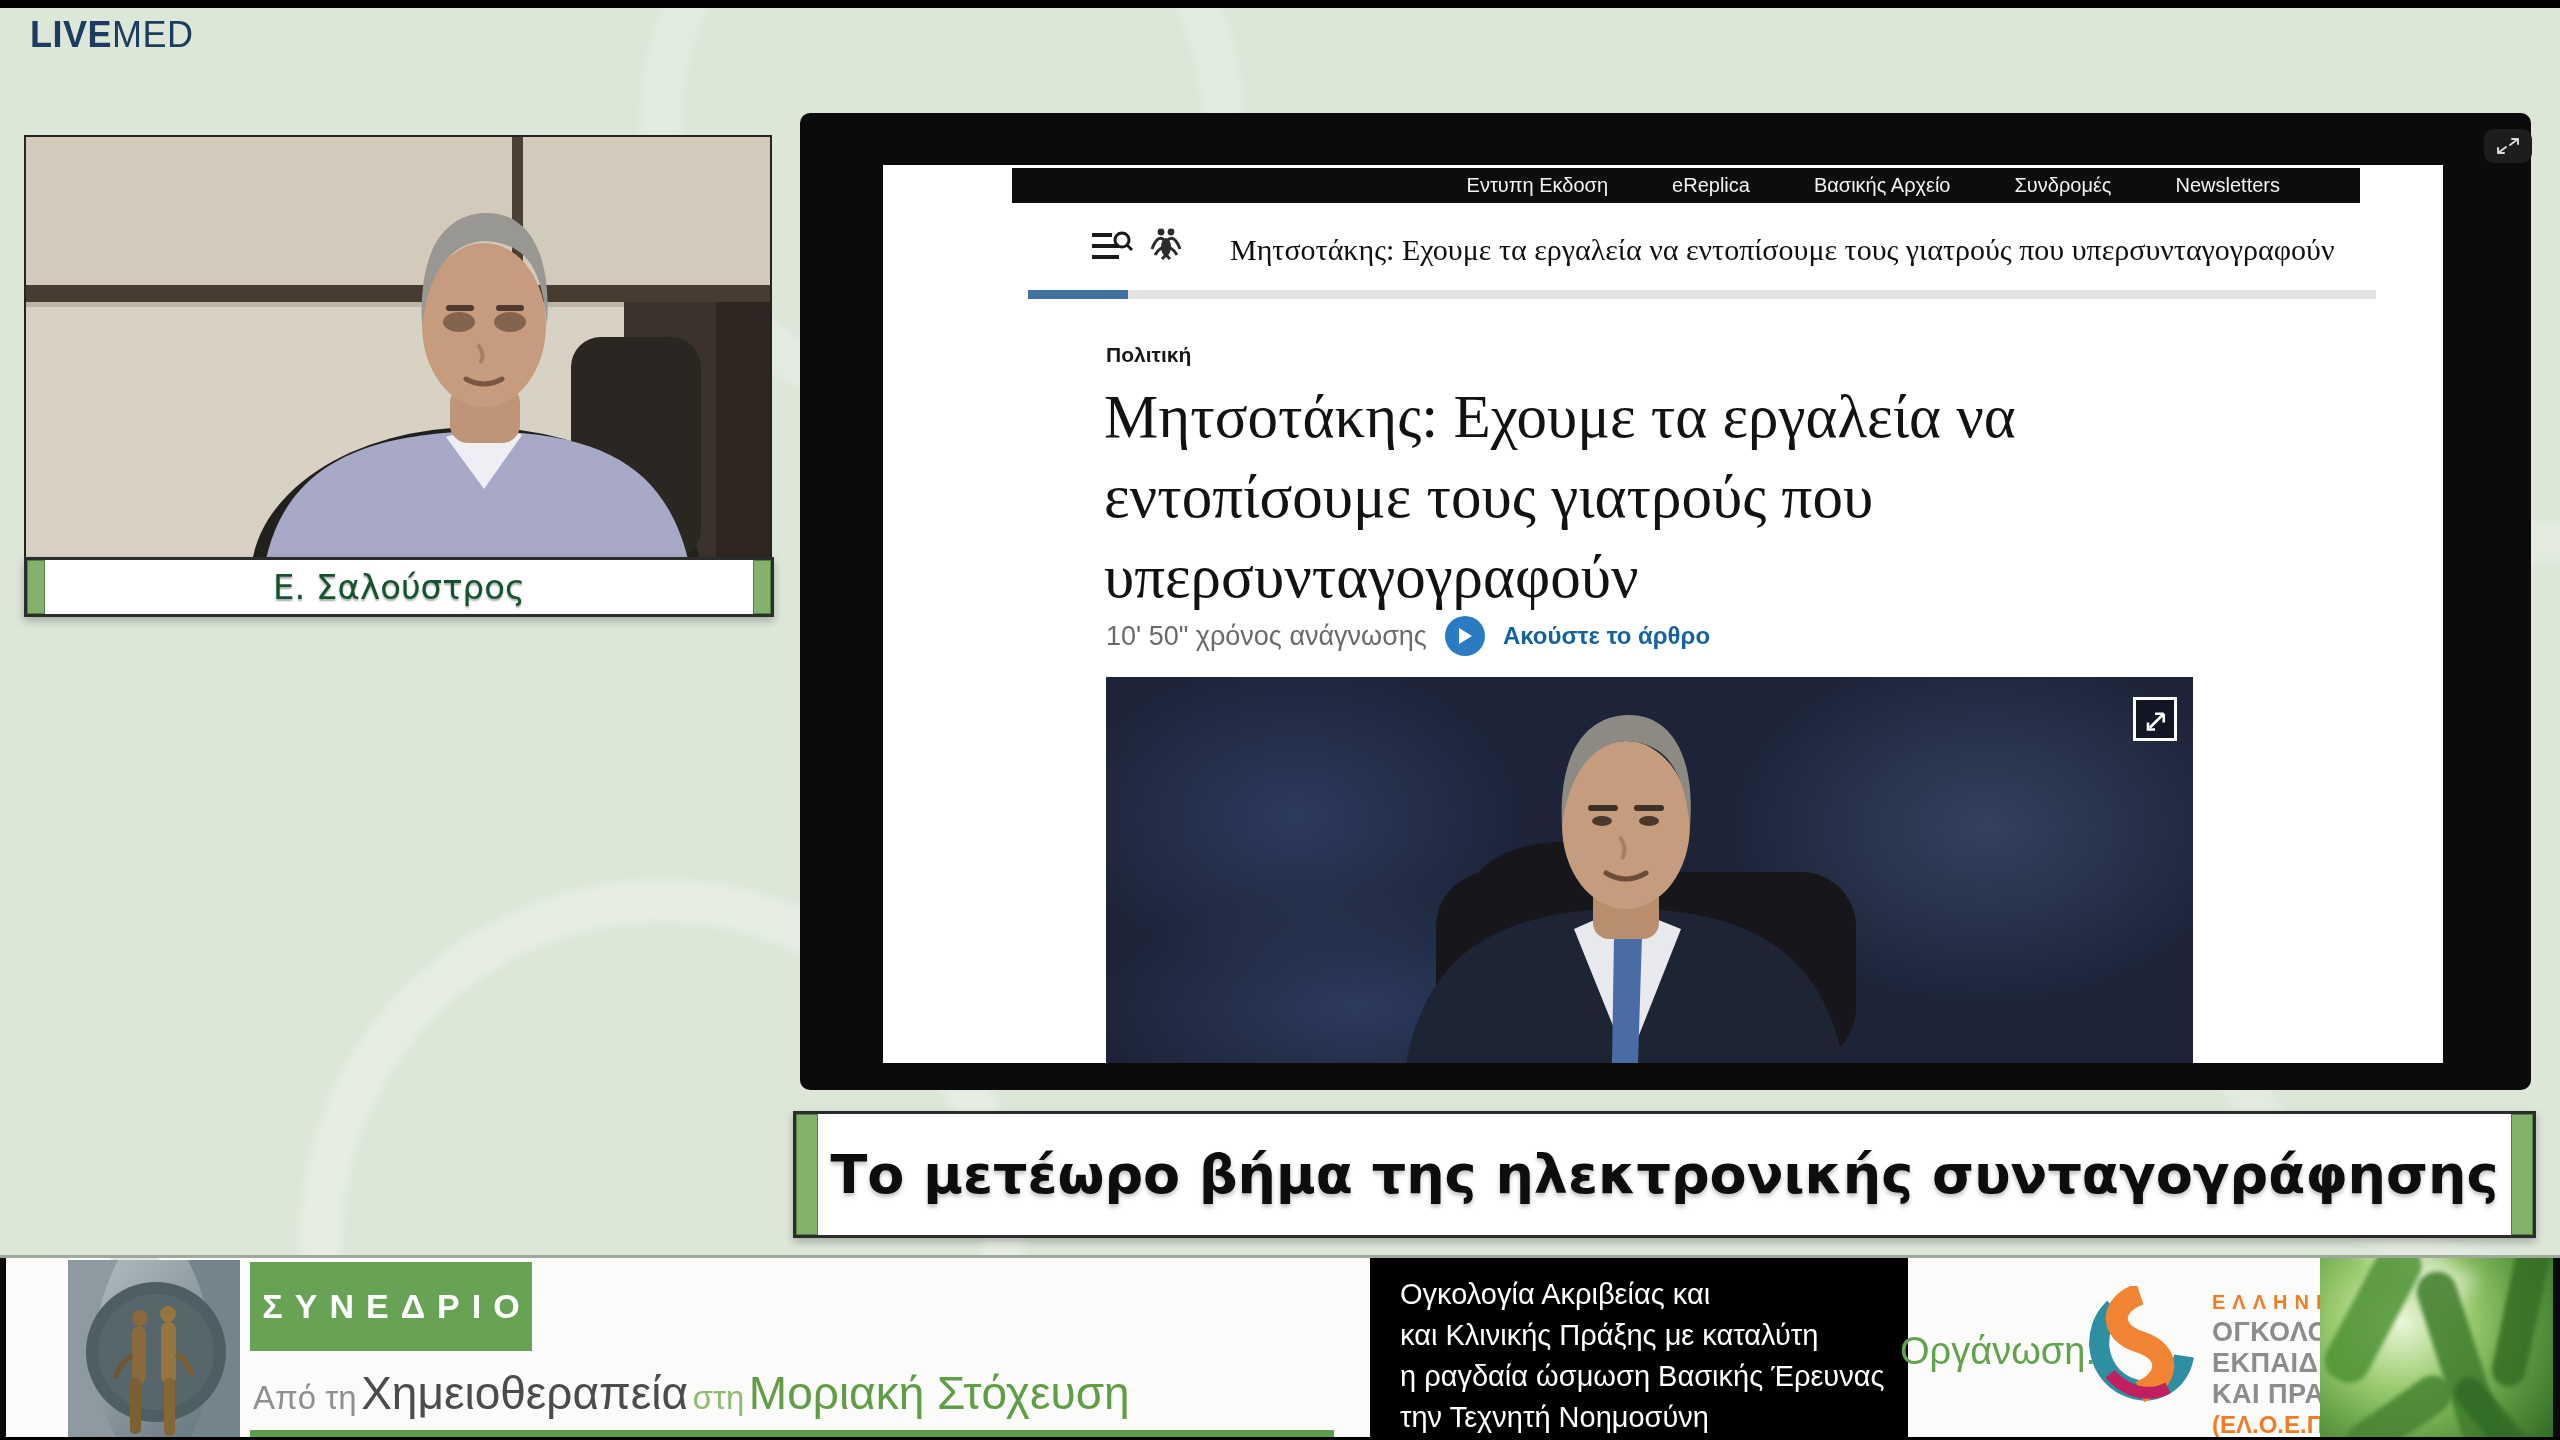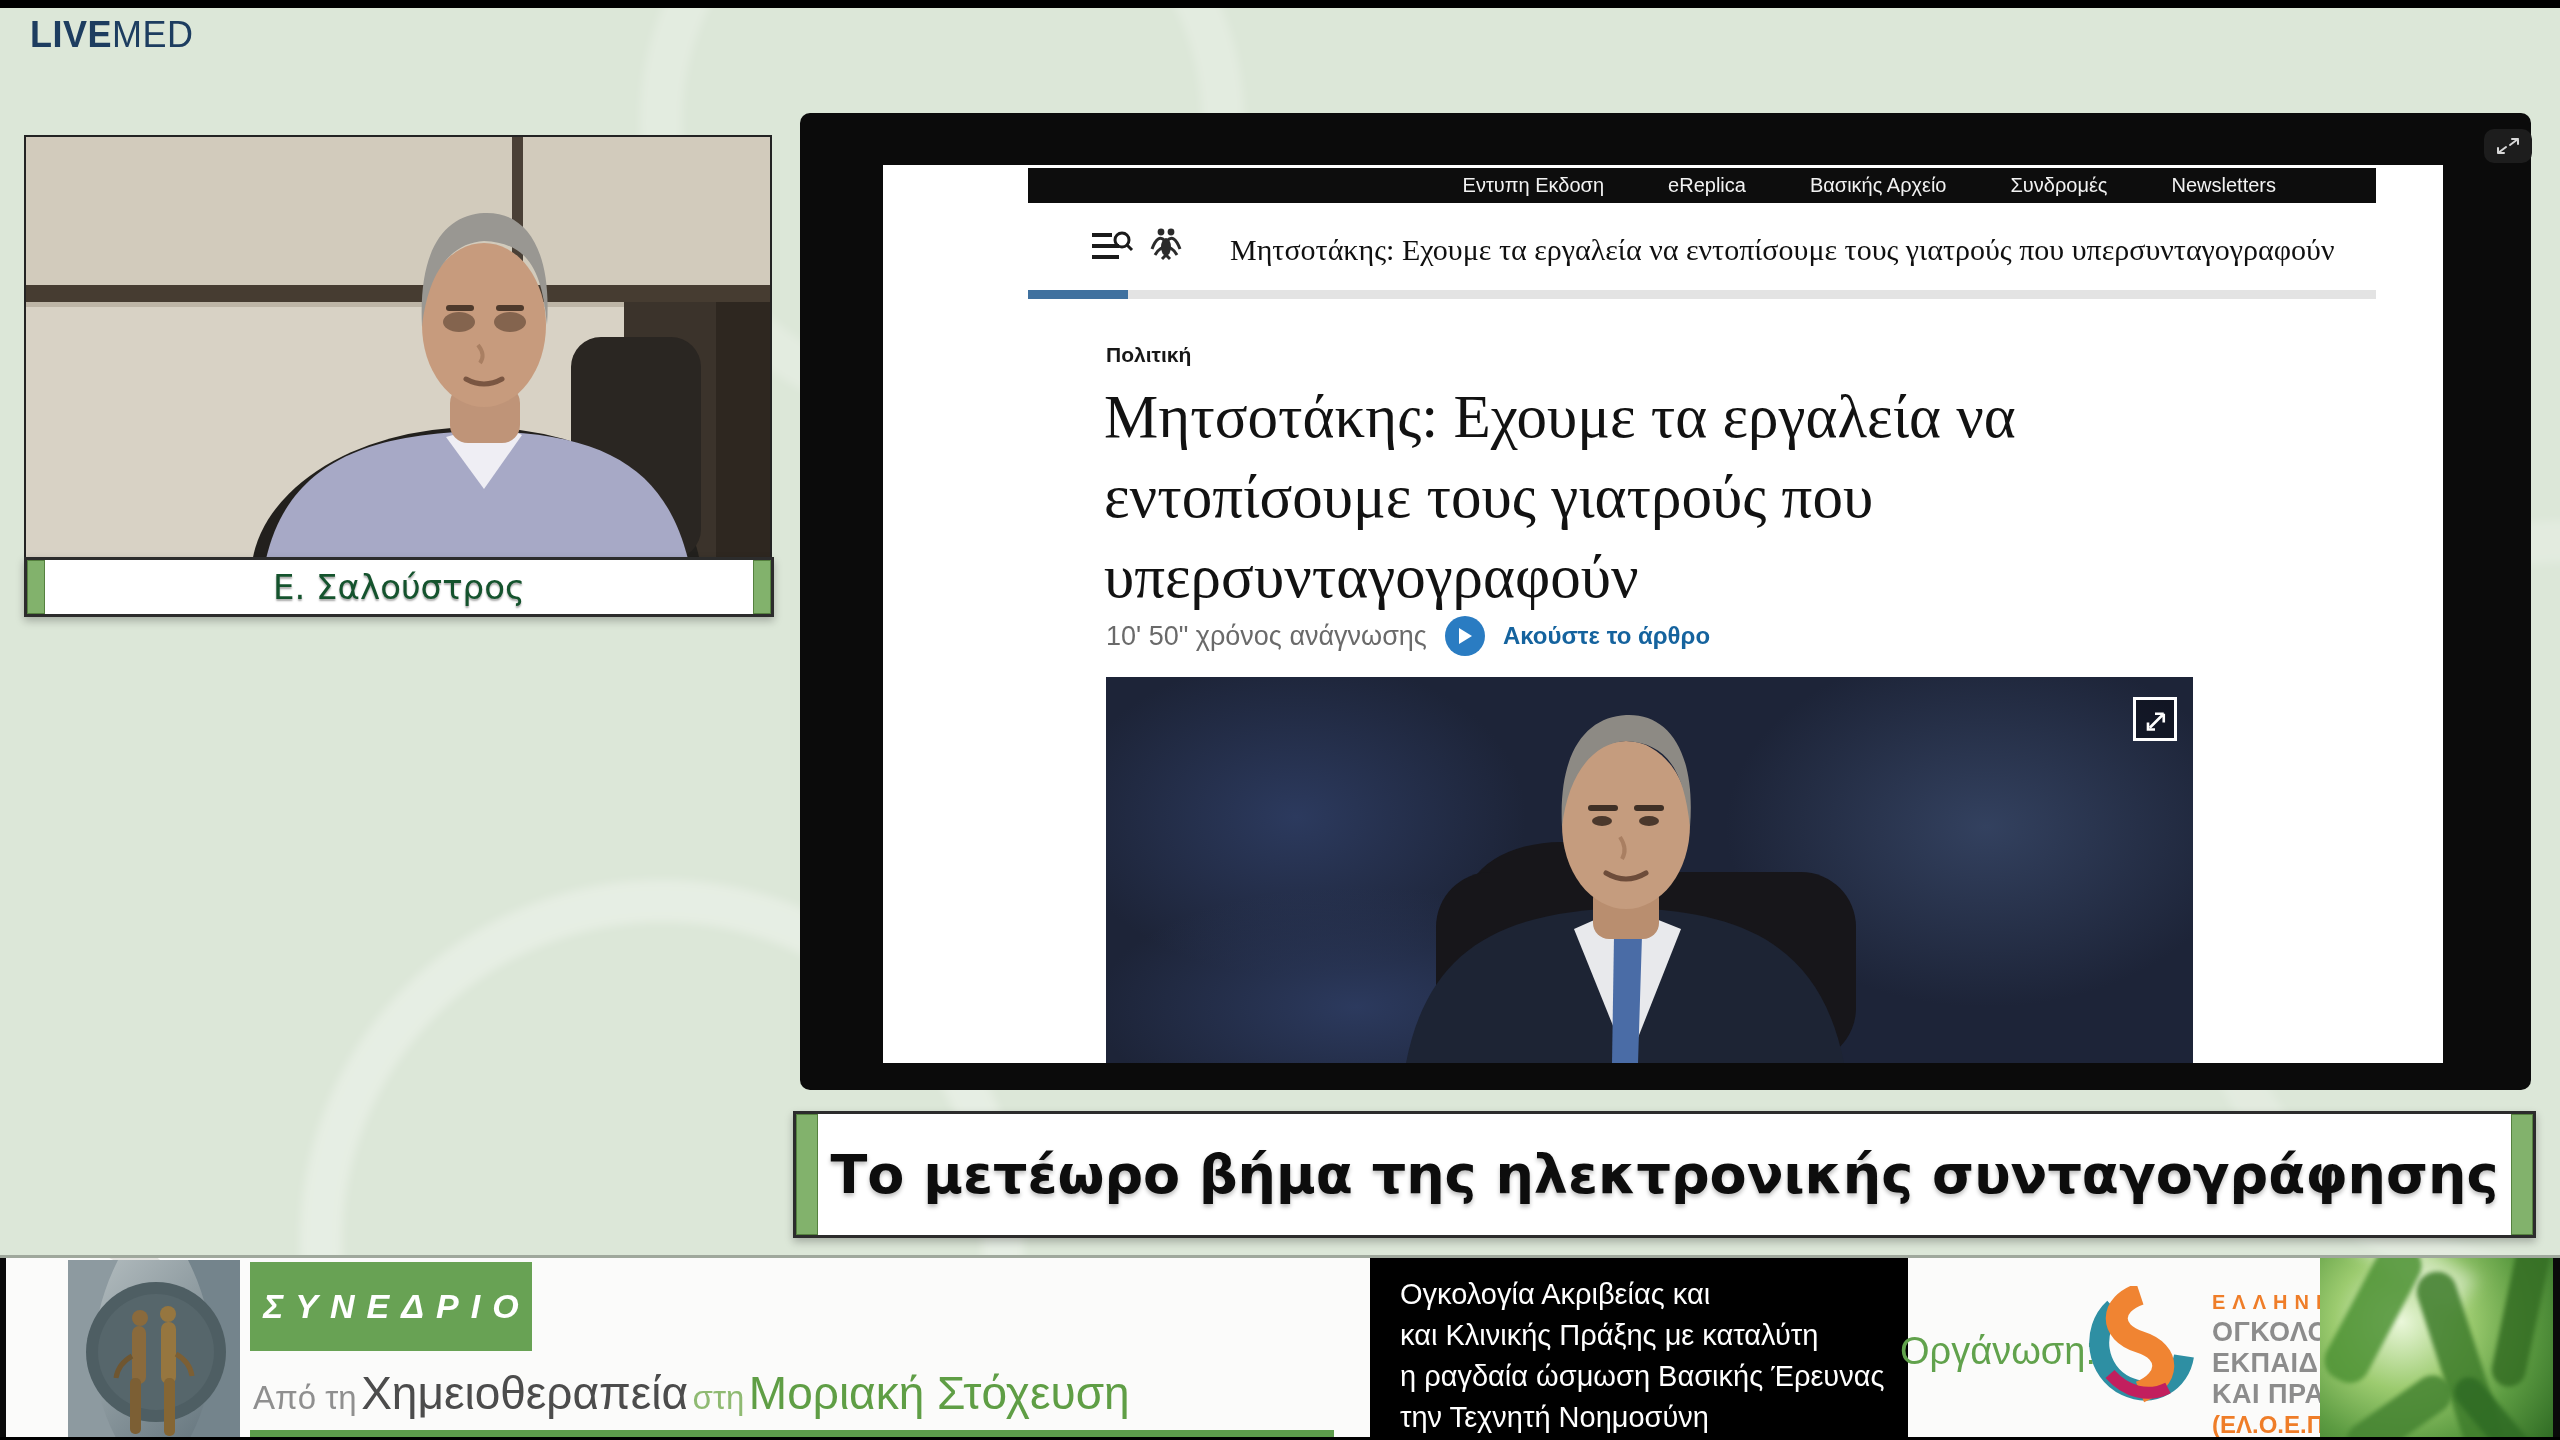--- a/index.html
+++ b/index.html
@@ -33,22 +33,22 @@
   .captionbar{left:793px;top:1111px;width:1737px;height:121px;}
   .captionbar .strip{width:22px;}
   .captionbar .txt{font-family:"DejaVu Sans","Liberation Sans",sans-serif;font-weight:700;font-size:54px;color:#0d0d0d;
                    text-shadow:0 3px 4px rgba(0,0,0,0.25);white-space:nowrap;}
 
   
   .sharewin{position:absolute;left:800px;top:113px;width:1731px;height:977px;background:#0b0b0b;border-radius:10px;z-index:2;}
   .resizebtn{position:absolute;left:1684px;top:16px;width:48px;height:34px;background:#1d1d1d;border-radius:10px;
              display:flex;align-items:center;justify-content:center;}
   .page{position:absolute;left:83px;top:52px;width:1560px;height:898px;background:#ffffff;overflow:hidden;}
-  .sitenav{position:absolute;left:145px;top:3px;width:1348px;height:35px;background:#0d0d0d;display:flex;align-items:center;
-           justify-content:flex-end;gap:64px;padding-right:100px;box-sizing:border-box;}
+  .sitenav{position:absolute;left:129px;top:3px;width:1348px;height:35px;background:#0d0d0d;display:flex;align-items:center;
+           justify-content:flex-end;gap:64px;padding-right:80px;box-sizing:border-box;}
   .sitenav span{color:#f2f2f2;font-size:20px;white-space:nowrap;}
   .hdr-icon{position:absolute;left:209px;top:66px;}
   .eagle{position:absolute;left:266px;top:60px;}
   .stickytitle{position:absolute;left:315px;top:68px;width:1180px;font-family:"Liberation Serif","DejaVu Serif",serif;
                font-size:30px;color:#101010;white-space:nowrap;overflow:hidden;margin-left:32px;}
   .progress{position:absolute;left:145px;top:125px;width:1348px;height:9px;background:#e3e3e3;}
   .progress .fill{height:100%;background:#40719f;}
   .category{position:absolute;left:223px;top:178px;font-size:21px;font-weight:700;color:#181818;}
   .headline{position:absolute;left:221px;top:212px;font-family:"Liberation Serif","DejaVu Serif",serif;
             font-size:61px;line-height:80px;color:#121212;}
@@ -58,21 +58,21 @@
   .listen{font-size:24px;font-weight:700;color:#15639e;}
   .artimg{position:absolute;left:223px;top:512px;width:1087px;height:386px;background:#1a2030;overflow:hidden;}
   .expandbtn{position:absolute;left:1027px;top:20px;width:38px;height:38px;border:3px solid #fff;background:rgba(8,10,18,0.55);
              display:flex;align-items:center;justify-content:center;box-sizing:content-box;}
 
   
   .footer{position:absolute;left:0;top:1255px;width:2560px;height:182px;background:#fbfbfa;z-index:3;border-top:3px solid #9fa89c;overflow:hidden;}
   .f-left-edge{position:absolute;left:0;top:0;width:6px;height:182px;background:#0a0a0a;}
   .f-arc{position:absolute;left:-130px;top:-40px;width:300px;height:300px;border-radius:50%;border:26px solid #e4e4e0;}
   .sculpt{position:absolute;left:68px;top:2px;width:172px;height:178px;}
-  .badge{position:absolute;left:250px;top:4px;width:282px;height:89px;background:#68a254;display:flex;align-items:center;justify-content:center;font-style:italic;}
+  .badge{position:absolute;left:250px;top:4px;width:282px;height:89px;background:#68a254;display:flex;align-items:center;justify-content:center;}
   .badge span{color:#fff;font-size:34px;font-weight:700;letter-spacing:12px;padding-left:12px;white-space:nowrap;}
   .subtitle{position:absolute;left:253px;top:108px;white-space:nowrap;}
   .subtitle .sm-gray{font-size:33px;color:#8f8f8f;}
   .subtitle .big-dark{font-size:46px;color:#4c4c4c;}
   .subtitle .sm-green{font-size:33px;color:#8fba72;}
   .subtitle .big-green{font-size:46px;color:#5f9e45;}
   .f-greenstrip{position:absolute;left:250px;top:172px;width:1084px;height:10px;background:#5d9c4b;}
   .theme{position:absolute;left:1370px;top:0px;width:538px;height:182px;background:#000000;box-sizing:border-box;
          padding:16px 0 0 30px;}
   .theme div{color:#fff;font-size:29px;line-height:41px;white-space:nowrap;}

